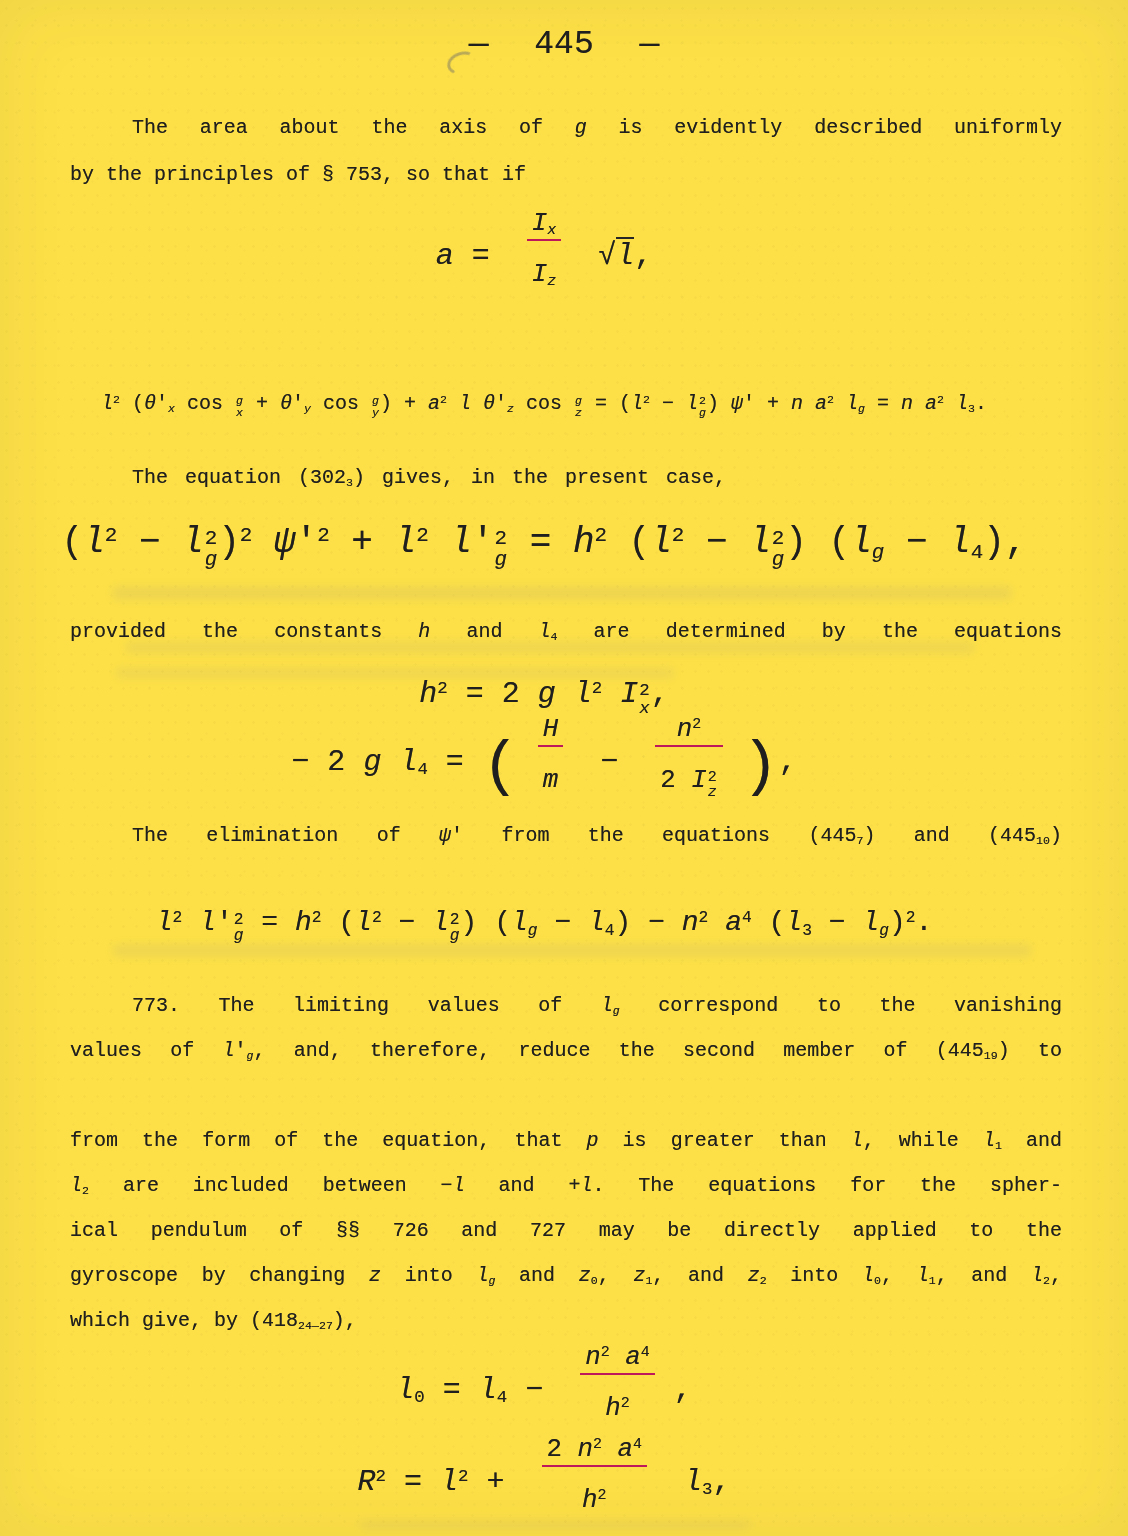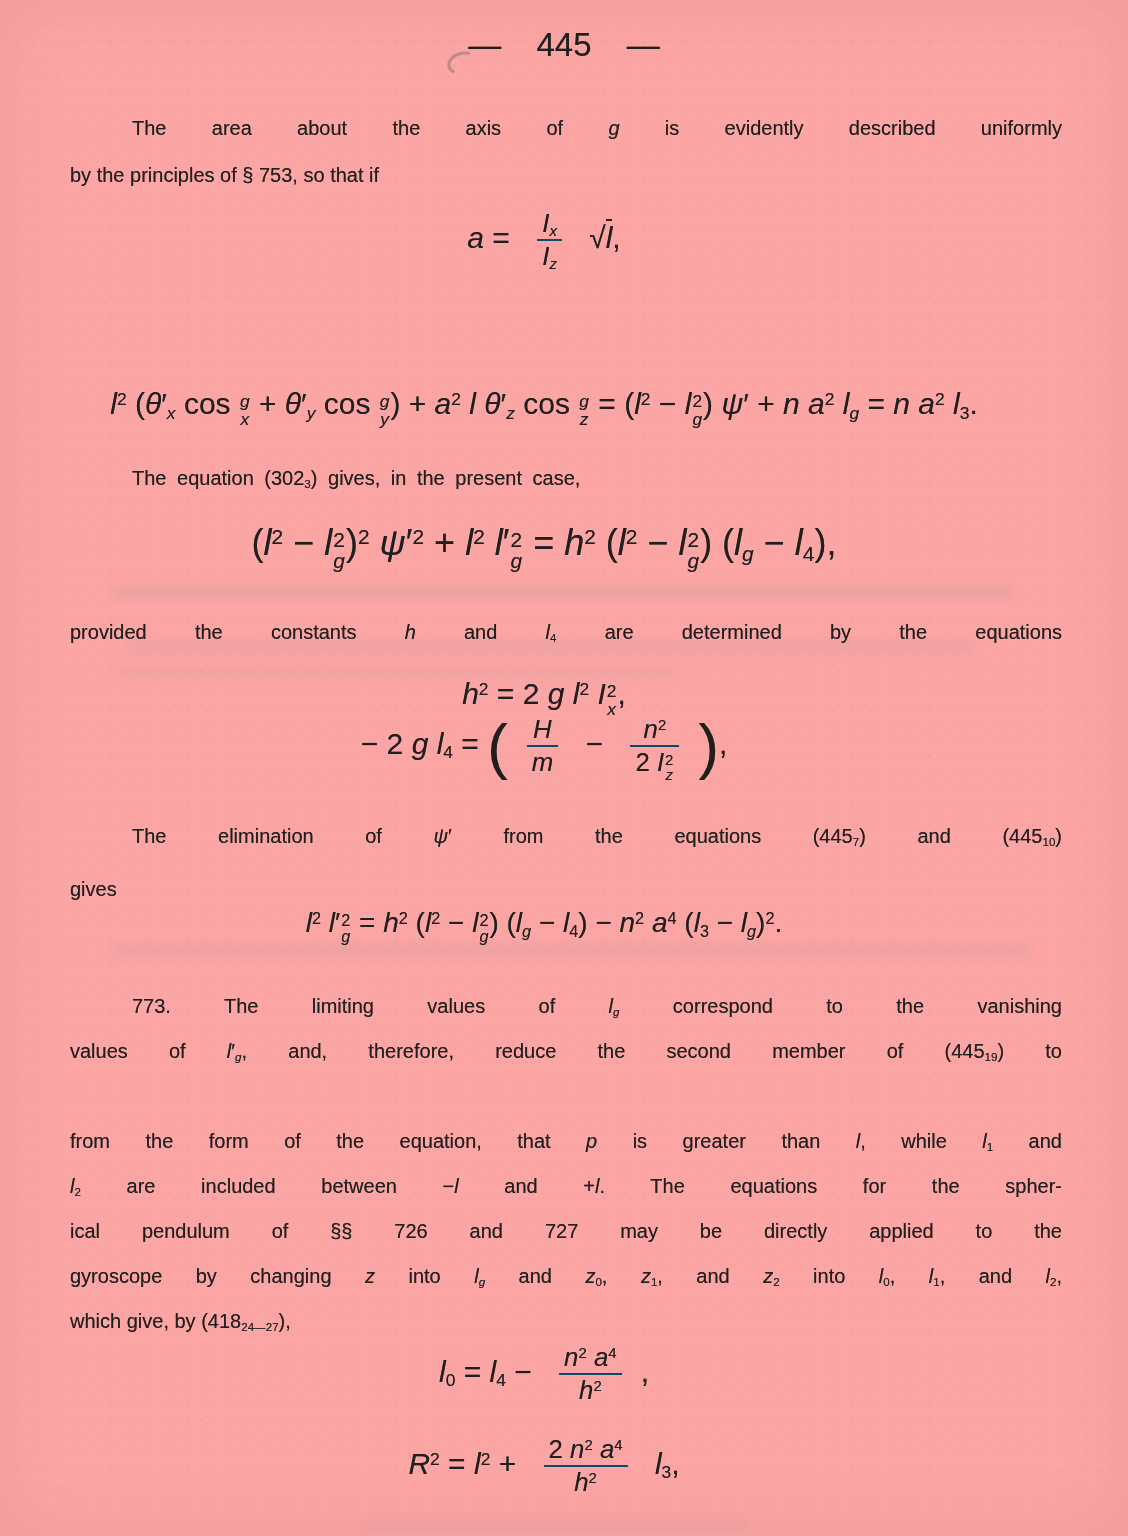--- a/index.html
+++ b/index.html
@@ -1,22 +1,22 @@
 <!DOCTYPE html>
 <html><head>
 <meta charset="utf-8">
 <style>
   html,body{margin:0;padding:0;background:#e8e6e2;}
   .page{
     position:relative;
     width:1128px;height:1536px;
     margin:0 auto;
-    background:#fca5a5;
+    background:#fde047;
     overflow:hidden;
-    font-family:Liberation Sans, sans-serif;
+    font-family:Liberation Mono, monospace;
     color:#1f1f1f;
     box-shadow:inset 0 0 70px rgba(70,65,55,.08);
   }
   .page::after{
     content:"";position:absolute;inset:0;pointer-events:none;
     background-image:
       radial-gradient(rgba(40,40,40,.05) 1px, transparent 1.3px),
       radial-gradient(rgba(40,40,40,.04) 1px, transparent 1.3px);
     background-size:13px 17px, 19px 23px;
     background-position:0 0, 7px 9px;
@@ -33,21 +33,21 @@
   .sp{word-spacing:5px;}
   .eq{position:absolute;left:70px;width:992px;text-align:center;
       font-size:30px;line-height:44px;text-shadow:0 0 .6px rgba(25,25,25,.6);
       transform:translateX(-22px);}
   #ph{position:absolute;left:0;top:26px;width:100%;text-align:center;
       font-size:33px;word-spacing:26px;text-shadow:0 0 .6px rgba(25,25,25,.6);}
   #p1l1{top:108px}
   #p1l2{top:155px}
   #eqa{top:210px}
   #p2l1{top:318px}
-  #eqmain{top:382px;font-size:30px;}
+  #eqmain{top:382px;font-size:20px;}
   #p3l1{top:458px}
   #eq438{top:521px;font-size:36px;}
   #p4l1{top:612px}
   #eqh{top:672px}
   #eql4{top:716px}
   #p5l1{top:816px}
   #p5l2{top:869px}
   #eqelim{top:901px;font-size:28px;}
   #p6l1{top:986px}
   #p6l2{top:1031px}
@@ -63,21 +63,21 @@
   
   .i{font-style:italic;}
   .sup{font-size:.58em;vertical-align:.52em;line-height:0;}
   .sub{font-size:.58em;vertical-align:-.28em;line-height:0;}
   .stack{display:inline-block;vertical-align:-.62em;text-align:center;
          font-size:.58em;line-height:1.02;margin:0 1px;}
   .stack span{display:block;}
   .frac{display:inline-block;vertical-align:-.68em;text-align:center;
         line-height:1.05;margin:0 19px;font-size:.86em;}
   .frac .num{display:block;padding:0 5px 2px;}
-  .frac .den{display:block;border-top:2px solid #0c4a6e;padding:2px 5px 0;}
+  .frac .den{display:block;border-top:2px solid #be185d;padding:20px 5px 0;}
   .bigp{font-size:2.05em;vertical-align:-.22em;line-height:0;}
   .ov{border-top:2px solid #262626;}
 
   
   .sm{position:absolute;background:#8d8d8d;opacity:.13;filter:blur(4px);border-radius:6px;}
   #sm1{left:112px;top:586px;width:900px;height:14px;}
   #sm2{left:125px;top:641px;width:850px;height:13px;opacity:.11;}
   #sm3{left:115px;top:667px;width:560px;height:12px;opacity:.10;}
   #sm4{left:112px;top:944px;width:920px;height:13px;opacity:.12;}
   #sm5{left:360px;top:1521px;width:390px;height:9px;opacity:.10;}
@@ -110,21 +110,20 @@
   <div class="line ind sp" id="p3l1"><span>The equation (302</span><span class="sub">3</span><span>) gives, in the present case,</span></div>
 
   <div class="eq" id="eq438"><span>(</span><span class="i">l</span><span class="sup">2</span><span> − </span><span class="i">l</span><span class="stack"><span>2</span><span class="i">g</span></span><span>)</span><span class="sup">2</span><span> </span><span class="i">ψ</span><span>′</span><span class="sup">2</span><span> + </span><span class="i">l</span><span class="sup">2</span><span> </span><span class="i">l</span><span>′</span><span class="stack"><span>2</span><span class="i">g</span></span><span> = </span><span class="i">h</span><span class="sup">2</span><span> (</span><span class="i">l</span><span class="sup">2</span><span> − </span><span class="i">l</span><span class="stack"><span>2</span><span class="i">g</span></span><span>) (</span><span class="i">l</span><span class="i sub">g</span><span> − </span><span class="i">l</span><span class="sub">4</span><span>),</span></div>
 
   <div class="line just" id="p4l1"><span>provided the constants </span><span class="i">h</span><span> and </span><span class="i">l</span><span class="sub">4</span><span> are determined by the equations</span></div>
 
   <div class="eq" id="eqh"><span class="i">h</span><span class="sup">2</span><span> = 2 </span><span class="i">g</span><span> </span><span class="i">l</span><span class="sup">2</span><span> </span><span class="i">I</span><span class="stack"><span>2</span><span class="i">x</span></span><span>,</span></div>
   <div class="eq" id="eql4"><span>− 2 </span><span class="i">g</span><span> </span><span class="i">l</span><span class="sub">4</span><span> = </span><span class="bigp">(</span><span class="frac"><span class="num"><span class="i">H</span></span><span class="den"><span class="i">m</span></span></span><span> − </span><span class="frac"><span class="num"><span class="i">n</span><span class="sup">2</span></span><span class="den"><span>2 </span><span class="i">I</span><span class="stack"><span>2</span><span class="i">z</span></span></span></span><span class="bigp">)</span><span>,</span></div>
 
   <div class="line just ind" id="p5l1"><span>The elimination of </span><span class="i">ψ</span><span>′</span><span> from the equations (445</span><span class="sub">7</span><span>) and (445</span><span class="sub">10</span><span>)</span></div>
-  <div class="line" id="p5l2"><span>gives</span></div>
 
   <div class="eq" id="eqelim"><span class="i">l</span><span class="sup">2</span><span> </span><span class="i">l</span><span>′</span><span class="stack"><span>2</span><span class="i">g</span></span><span> = </span><span class="i">h</span><span class="sup">2</span><span> (</span><span class="i">l</span><span class="sup">2</span><span> − </span><span class="i">l</span><span class="stack"><span>2</span><span class="i">g</span></span><span>) (</span><span class="i">l</span><span class="i sub">g</span><span> − </span><span class="i">l</span><span class="sub">4</span><span>) − </span><span class="i">n</span><span class="sup">2</span><span> </span><span class="i">a</span><span class="sup">4</span><span> (</span><span class="i">l</span><span class="sub">3</span><span> − </span><span class="i">l</span><span class="i sub">g</span><span>)</span><span class="sup">2</span><span>.</span></div>
 
   <div class="line just ind" id="p6l1"><span>773.  The limiting values of </span><span class="i">l</span><span class="i sub">g</span><span> correspond to the vanishing</span></div>
   <div class="line just" id="p6l2"><span>values of </span><span class="i">l</span><span>′</span><span class="i sub">g</span><span>, and, therefore, reduce the second member of (445</span><span class="sub">19</span><span>) to</span></div>
   <div class="line just" id="p6l4"><span>from the form of the equation, that </span><span class="i">p</span><span> is greater than </span><span class="i">l</span><span>, while </span><span class="i">l</span><span class="sub">1</span><span> and</span></div>
   <div class="line just" id="p6l5"><span class="i">l</span><span class="sub">2</span><span> are included between −</span><span class="i">l</span><span> and +</span><span class="i">l</span><span>.  The equations for the spher-</span></div>
   <div class="line just" id="p6l6"><span>ical pendulum of §§ 726 and 727 may be directly applied to the</span></div>
   <div class="line just" id="p6l7"><span>gyroscope by changing </span><span class="i">z</span><span> into </span><span class="i">l</span><span class="i sub">g</span><span> and </span><span class="i">z</span><span class="sub">0</span><span>, </span><span class="i">z</span><span class="sub">1</span><span>, and </span><span class="i">z</span><span class="sub">2</span><span> into </span><span class="i">l</span><span class="sub">0</span><span>, </span><span class="i">l</span><span class="sub">1</span><span>, and </span><span class="i">l</span><span class="sub">2</span><span>,</span></div>
   <div class="line" id="p6l8"><span>which give, by (418</span><span class="sub">24—27</span><span>),</span></div>

